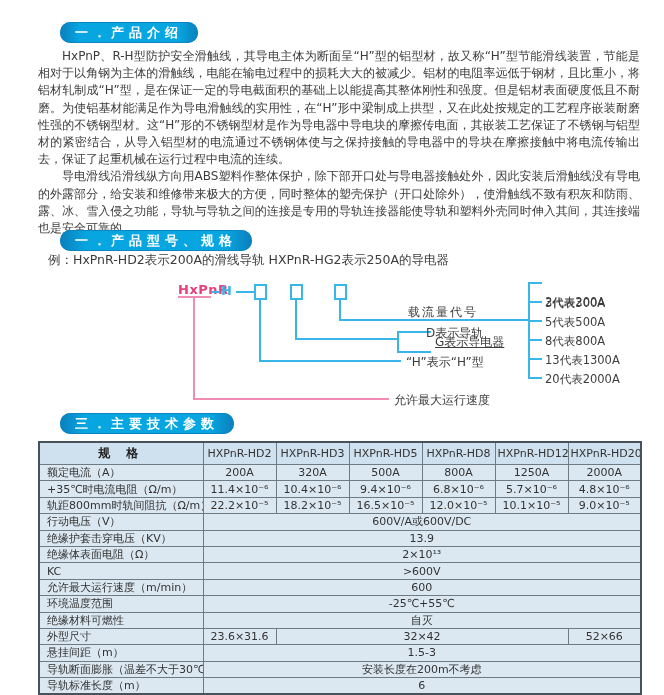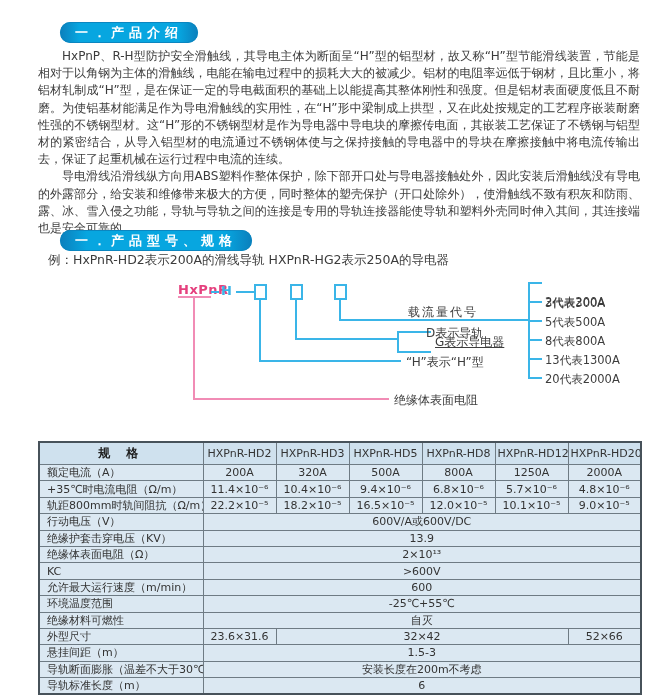--- a/index.html
+++ b/index.html
@@ -89,23 +89,24 @@
         <div class="code-item" style="top: 334px;">8代表800A</div>
         <div class="ln" style="left: 528px; top: 358px; width: 14px; height: 2px;"></div>
         <div class="code-item" style="top: 353px;">13代表1300A</div>
         <div class="ln" style="left: 528px; top: 377px; width: 14px; height: 2px;"></div>
         <div class="code-item" style="top: 372px;">20代表2000A</div>
       </div>
 
     <div class="ln pink" style="left:178px;top:296px;width:33px;height:2px;"></div>
     <div class="ln pink" style="left:193px;top:296px;width:2px;height:104px;"></div>
     <div class="ln pink" style="left:193px;top:398px;width:196px;height:2px;"></div>
-    <div class="dlabel" style="left:394px;top:392px;">绝缘体表面电阻</div>
+    <div class="dlabel" style="left:394px;top:392px;">允许最大运行速度</div>
   </div>
 
+  <div class="badge" style="top:413px;">三．主要技术参数</div>
 
   <table class="ptable">
     <colgroup>
       <col style="width:164px;">
         <col style="width:73px;">
         <col style="width:73px;">
       <col style="width:73px;">
         <col style="width:73px;">
         <col style="width:73px;">
         <col style="width:73px;">

